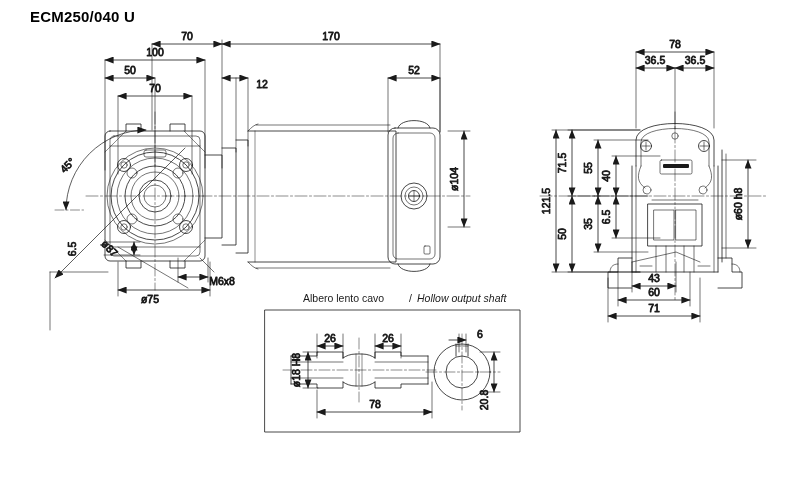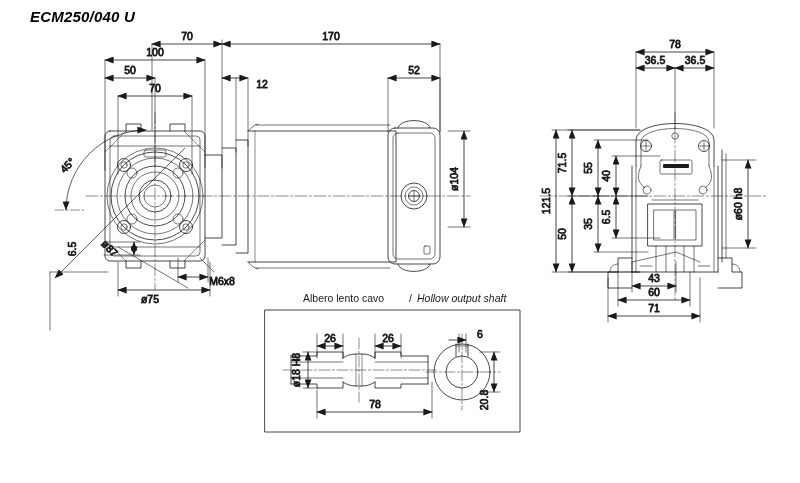--- a/index.html
+++ b/index.html
@@ -4,21 +4,21 @@
 <title>ECM250/040 U</title>
 <style>
   html,body{margin:0;padding:0;background:#ffffff;}
   body{
     width:800px;height:483px;position:relative;overflow:hidden;
     font-family:"Liberation Sans", sans-serif;
     color:#000000;
   }
   #drawing{position:absolute;left:0;top:0;width:800px;height:483px;}
   .ttl{
-    font-size:15px;font-weight:bold;letter-spacing:.2px;font-style:italic;
+    font-size:15px;font-weight:bold;letter-spacing:.2px;
   }
   svg text{font-family:"Liberation Sans", sans-serif;}
   .dim{font-size:10.5px;fill:#1a1a1a;}
   .cap{font-size:10.5px;fill:#1a1a1a;}
   .capi{font-size:10.5px;fill:#1a1a1a;font-style:italic;}
 </style>
 </head>
 <body>
 
 <div class="ttl" style="position:absolute;left:30px;top:8px;">ECM250/040 U</div>

